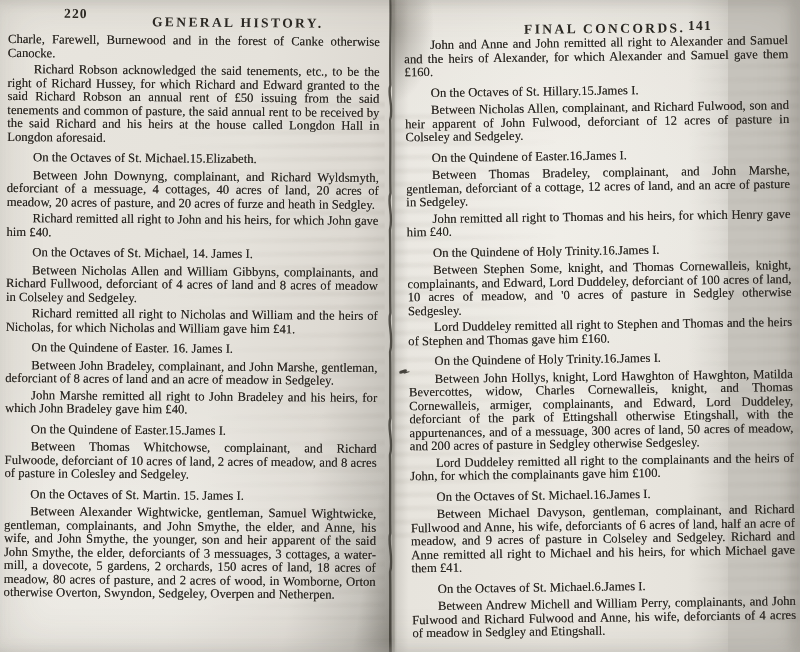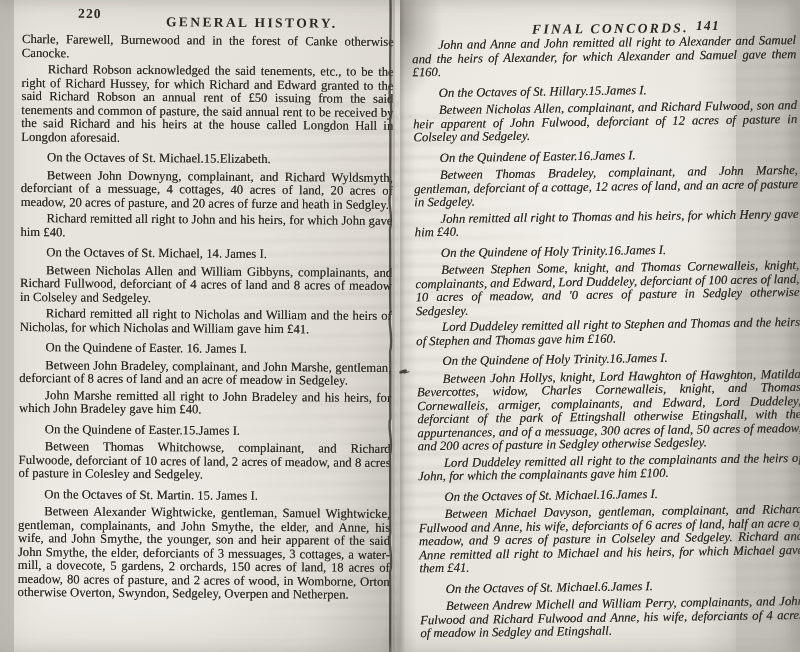--- a/index.html
+++ b/index.html
@@ -8,33 +8,31 @@
     background:#c6c3bc;
     font-family:"Liberation Serif", serif;
   }
   .scan {
     position:relative; width:800px; height:652px; overflow:hidden;
     color:#262420;
   }
   
   .page { position:absolute; top:0; height:652px; }
   .page-left {
-    left:14px; width:392px;
+    left:0; width:392px;
     background:
       radial-gradient(ellipse 420px 300px at 30% 85%, rgba(255,255,252,.35), rgba(255,255,255,0) 70%),
       linear-gradient(100deg, #e8e5de 0%, #e5e2db 55%, #ddd9d2 78%, #c2bfb8 92%, #8f8c85 99.2%, #6d6a64 100%);
-    padding-left: 14px;
   }
   .page-right {
-    left:400px; width:336px;
+    left:392px; width:336px;
     background:
       radial-gradient(ellipse 60px 110px at 0% 4%, rgba(90,85,76,.45), rgba(90,85,76,0) 70%),
       radial-gradient(ellipse 500px 380px at 55% 30%, rgba(255,255,252,.30), rgba(255,255,255,0) 75%),
       linear-gradient(90deg, #a8a59e 0%, #d3d0c9 1.6%, #e7e4dd 5%, #ebe8e1 50%, #e6e3dc 88%, #d8d5ce 97%, #cfccc5 100%);
-    font-style: italic;
   }
   
   .gutter-svg { position:absolute; left:381px; top:0; width:18px; height:652px; pointer-events:none; }
   
   .pagenum {
     position:absolute; font-size:13.5px; font-weight:700; letter-spacing:1.2px; color:#2b2823;
   }
   .pagenum-left  { left:64px;  top:6px; transform:rotate(0.6deg); }
   .pagenum-right { right:16px; top:18px; transform:rotate(-0.6deg); }
   .running-title {

